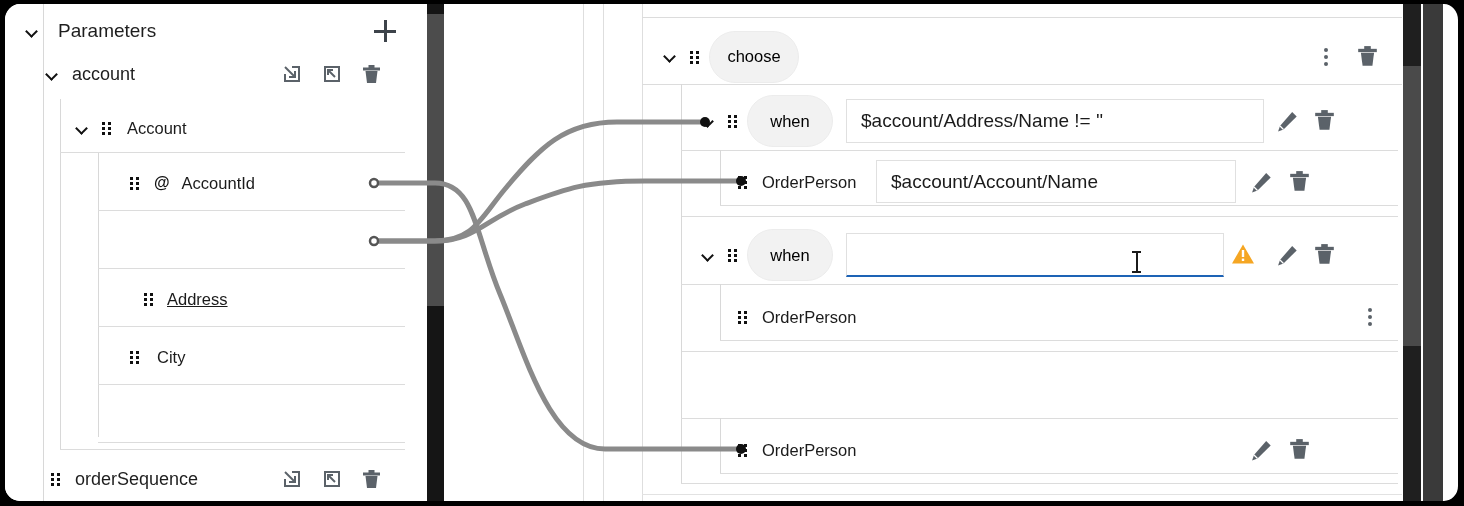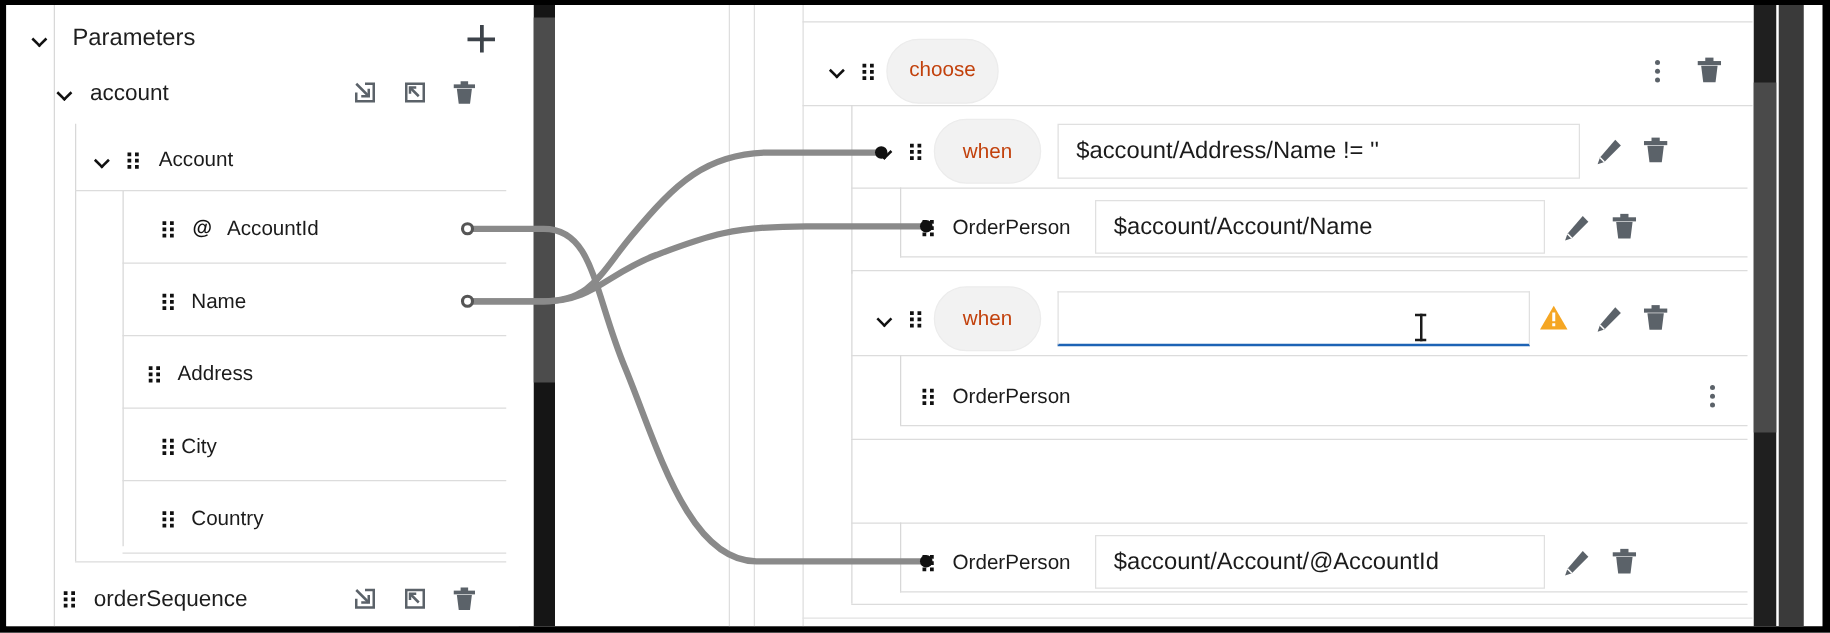--- a/index.html
+++ b/index.html
@@ -1,21 +1,21 @@
 <!DOCTYPE html>
 <html><head>
 <meta charset="utf-8">
 <style>
   html,body{margin:0;padding:0;background:#000;}
   body{width:1464px;height:506px;overflow:hidden;
        font-family:"Liberation Sans","DejaVu Sans",sans-serif;
        color:#1a1a1a;}
   .screen{position:relative;width:1464px;height:506px;background:#fff;
           box-sizing:border-box;border-top:4px solid #000;border-bottom:5px solid #000;
-          border-left:5px solid #000;border-right:6px solid #000;overflow:hidden;}
+          border-left:5px solid #000;border-right:6px solid #000;overflow:hidden;border-radius:20px;}
 
   
   .abs{position:absolute;}
   .vline{position:absolute;width:1px;background:#d8d8d8;}
   .hline{position:absolute;height:1px;background:#dcdcdc;}
 
   
   .grip{display:inline-block;width:11px;height:14px;position:relative;flex:none;}
   .grip i{position:absolute;width:3px;height:3px;background:#111;border-radius:0;}
   .grip i:nth-child(1){left:0;top:1px}
@@ -62,21 +62,21 @@
   #right-scroll-b{position:absolute;left:1418px;top:0;width:20px;height:497px;background:#3a3a3a;}
 
   
   #right-panel{position:absolute;left:578px;top:0;width:820px;height:497px;background:#fff;}
   .rp-guide{position:absolute;top:0;width:1px;height:497px;background:#dedede;}
 
   .box{position:absolute;box-sizing:border-box;border:1px solid #e2e2e2;border-top:none;}
 
   .pill{display:inline-flex;align-items:center;justify-content:center;
         background:#f2f2f2;border:1px solid #ececec;border-radius:28px;
-        height:52px;font-size:16.5px;color:#c2410c;box-sizing:border-box;}
+        height:52px;font-size:16.5px;color:#000000;box-sizing:border-box;}
 
   .field{position:absolute;box-sizing:border-box;background:#fff;
          border:1px solid #e0e0e0;display:flex;align-items:center;
          padding-left:14px;font-size:19px;color:#1b1b1b;white-space:nowrap;}
   .field.focused{border-bottom:2.5px solid #1d63b5;}
 
   .rowlbl{position:absolute;font-size:16.5px;color:#1b1b1b;white-space:nowrap;}
 
   
   #text-cursor{position:absolute;width:9px;height:22px;}
@@ -151,34 +151,23 @@
           <i></i>
           <i></i>
           <i></i>
           <i></i>
         </span>
       <span class="at" style="margin-left:13px">@</span>
       <span class="node-label" style="margin-left:12px">AccountId</span>
     </div>
     <div class="hline" style="left:93px;top:206px;width:307px;"></div>
 
-    <div class="lp-row" style="left:93px;top:218px;width:307px;height:38px;">
-      <span class="grip ico" style="margin-left:32px">
-        <i></i>
-          <i></i>
-          <i></i>
-          <i></i>
-          <i></i>
-          <i></i>
-        </span>
-      <span class="node-label" style="margin-left:12px">Name</span>
-    </div>
     <div class="hline" style="left:93px;top:264px;width:307px;"></div>
 
-    <div class="lp-row" style="left:82px;top:276px;width:307px;height:38px;">
+    <div class="lp-row" style="left:107px;top:276px;width:307px;height:38px;text-decoration:underline;">
       <span class="grip ico" style="margin-left:32px">
         <i></i>
           <i></i>
           <i></i>
           <i></i>
           <i></i>
           <i></i>
         </span>
       <span class="node-label" style="margin-left:12px">Address</span>
     </div>
@@ -186,35 +175,24 @@
 
     <div class="lp-row" style="left:93px;top:334px;width:307px;height:38px;">
       <span class="grip ico" style="margin-left:32px">
         <i></i>
           <i></i>
           <i></i>
           <i></i>
           <i></i>
           <i></i>
         </span>
-      <span class="node-label" style="margin-left:4px">City</span>
+      <span class="node-label" style="margin-left:16px">City</span>
     </div>
     <div class="hline" style="left:93px;top:380px;width:307px;"></div>
 
-    <div class="lp-row" style="left:93px;top:392px;width:307px;height:38px;">
-      <span class="grip ico" style="margin-left:32px">
-        <i></i>
-          <i></i>
-          <i></i>
-          <i></i>
-          <i></i>
-          <i></i>
-        </span>
-      <span class="node-label" style="margin-left:12px">Country</span>
-    </div>
     <div class="hline" style="left:93px;top:438px;width:307px;"></div>
     <div class="hline" style="left:55px;top:445px;width:345px;"></div>
 
     <div class="lp-row" style="left:38px;top:456px;width:360px;height:38px;">
       <span class="grip ico" style="margin-left:8px">
         <i></i>
           <i></i>
           <i></i>
           <i></i>
           <i></i>
@@ -407,21 +385,20 @@
       <span class="grip ico" style="margin-left:18px">
         <i></i>
           <i></i>
           <i></i>
           <i></i>
           <i></i>
           <i></i>
         </span>
       <span class="rowlbl" style="position:static;margin-left:13px">OrderPerson</span>
     </div>
-    <div class="field" style="left:293px;top:424px;width:360px;height:43px;">$account/Account/@AccountId</div>
     <span class="ico abs" style="left:666px;top:434px;width:24px;height:24px">
       <svg width="23" height="23" viewBox="0 0 22 22">
         <path d="M15.5 1.8 L19.8 6.1 L7.2 18.7 L2 20.5 L3.8 15.3 Z" fill="#5b6269"></path>
         <path d="M3.8 15.3 L7.2 18.7" stroke="#fff" stroke-width="1.2"></path>
       </svg>
     </span>
     <span class="ico abs" style="left:705px;top:433px;width:22px;height:24px">
       <svg width="21" height="23" viewBox="0 0 19 21">
         <rect x="1" y="3.5" width="17" height="3" fill="#5b6269"></rect>
         <rect x="6.5" y="1" width="6" height="3" fill="#5b6269"></rect>

